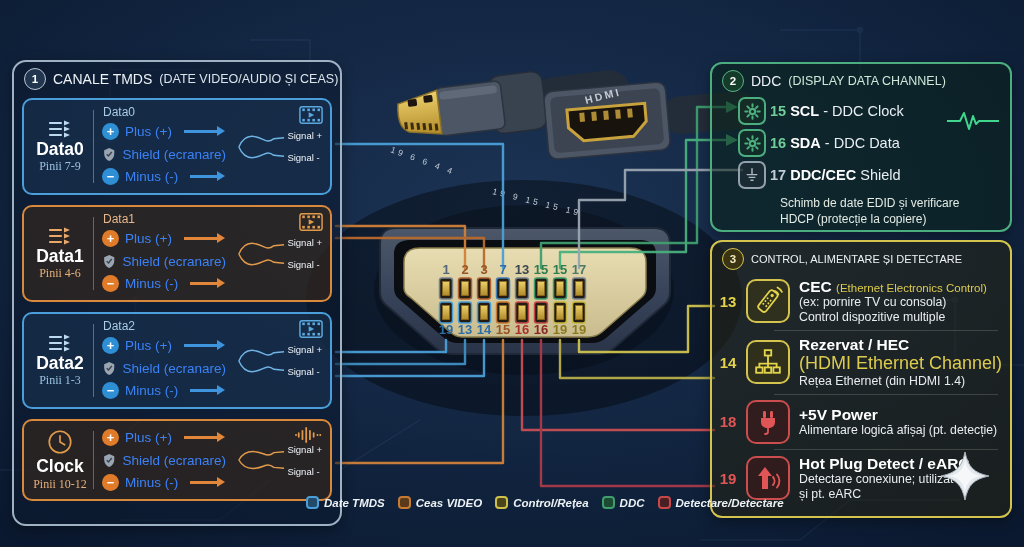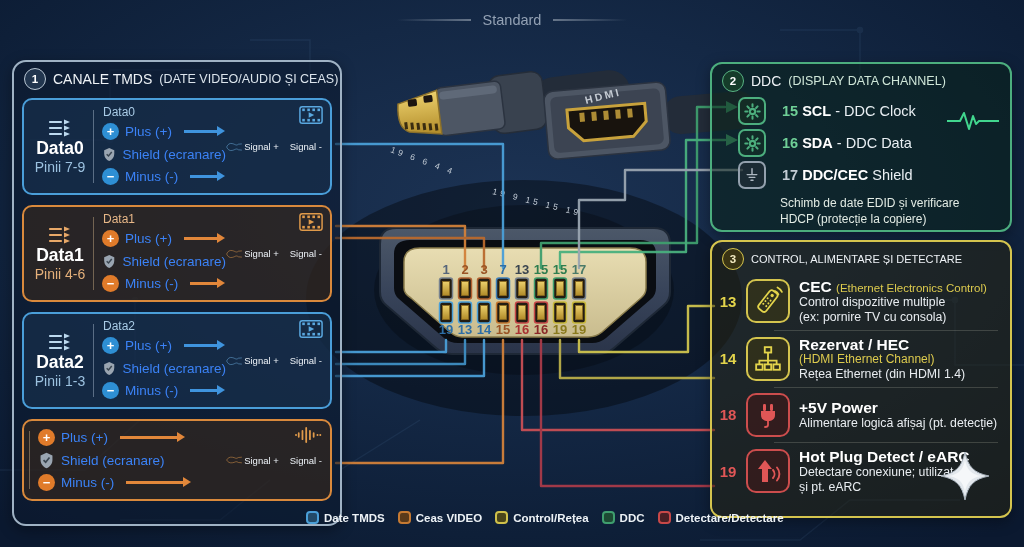--- a/index.html
+++ b/index.html
@@ -35,47 +35,47 @@
 
   
   .panel-tmds{left:12px;top:60px;width:326px;height:462px;border:2px solid #9fb2c4;background:rgba(12,26,46,.58);}
   .tblocks{display:flex;flex-direction:column;gap:10px;padding:5px 8px;}
   .tblock{position:relative;border-radius:10px;display:flex;align-items:stretch;padding:5px 8px 5px 4px;height:97px;box-sizing:border-box;}
   .tblock.clock-block{height:82px;}
   .tblock.blue{border:2px solid #4a9ed9;background:rgba(26,53,84,.52);}
   .tblock.orange{border:2px solid #d9893c;background:rgba(70,44,20,.48);}
   .tb-left{width:64px;display:flex;flex-direction:column;align-items:center;justify-content:center;gap:1px;flex:none;}
   .tb-name{font-size:17.5px;font-weight:bold;color:#fff;line-height:1.05;}
-  .tb-pins{font-size:14px;}
+  .tb-pins{font-size:12px;font-family:Liberation Serif, serif;}
   .blue .tb-pins{color:#9cc2e0}.orange .tb-pins{color:#e5b07a}
   .tb-div{width:1px;background:rgba(205,222,240,.38);margin:5px 1px;flex:none;}
   .orange .tb-div{background:rgba(240,205,155,.38);}
   .tb-mid{flex:1;display:flex;flex-direction:column;justify-content:center;padding-left:7px;min-width:0;}
   .tb-chan{font-size:12px;margin:0 0 1px 1px;}
   .blue .tb-chan{color:#a9cbe6}.orange .tb-chan{color:#e8b888}
   .tb-row{display:flex;align-items:center;gap:6px;height:25px;}
   .pm{width:17px;height:17px;border-radius:50%;color:#fff;font-weight:bold;font-size:13px;line-height:17px;text-align:center;flex:none;}
   .blue .pm{background:#2e8fd4}.orange .pm{background:#e07b2a}
   .tb-lab{font-size:13.5px;white-space:nowrap;color:#3b82f6;}
   .arrow{flex:1;max-width:58px;height:2.5px;margin-left:6px;margin-right:8px;position:relative;}
   .blue .arrow{background:#3f94de}.orange .arrow{background:#e2873a}
   .arrow::after{content:"";position:absolute;right:-7px;top:-4.3px;border-left:8px solid;border-top:5.5px solid transparent;border-bottom:5.5px solid transparent;}
   .blue .arrow::after{border-left-color:#3f94de}.orange .arrow::after{border-left-color:#e2873a}
   .tb-right{width:96px;display:flex;align-items:center;justify-content:flex-end;gap:2px;flex:none;}
-  .sig{display:flex;flex-direction:row;gap:11px;font-size:9.5px;color:#eef3f8;white-space:nowrap;}
+  .sig{display:flex;flex-direction:column;gap:11px;font-size:9.5px;color:#eef3f8;white-space:nowrap;}
   .blue .pair{color:#6fb3e4}.orange .pair{color:#e09a4a}
   .corner{position:absolute;top:5px;right:7px;}
   .blue .corner{color:#5aa8e0}.orange .corner{color:#e09a4a}
   .panel-tmds .badge{background:#22364f;border:1.5px solid #b9c7d4;}
 
   
   .panel-ddc{left:710px;top:62px;width:302px;height:170px;border:2px solid #4cae7e;background:rgba(10,34,24,.55);border-radius:12px;box-sizing:border-box;}
   .panel-ddc .badge{background:#153c2a;border:1.5px solid #58b383;}
   .panel-ddc .p-sub{color:#cfe6d8;}
-  .ddc-item{display:flex;align-items:center;gap:16px;height:32px;padding:0 12px 0 26px;}
+  .ddc-item{display:flex;align-items:center;gap:4px;height:32px;padding:0 12px 0 26px;}
   .ibox{width:28px;height:28px;border:2px solid #4cae7e;border-radius:7px;display:flex;align-items:center;justify-content:center;flex:none;background:rgba(20,50,36,.5);box-sizing:border-box;}
   .ibox.gray{border-color:#93a0ad;background:rgba(40,48,58,.5);}
   .ddc-line{font-size:14.5px;white-space:nowrap;}
   .ddc-pin{color:#6fcf97;font-weight:bold;}
   .ddc-pin.gray{color:#c3ccd4;}
   .ddc-name{font-weight:bold;color:#fff;}
   .ddc-desc{color:#e9eff3;}
   .ddc-note{font-size:12px;color:#e2ebe4;padding:5px 14px 0 68px;line-height:1.3;}
   .ecg{position:absolute;right:10px;top:44px;}
 
@@ -86,26 +86,26 @@
   .ctl-item{display:grid;grid-template-columns:22px 46px 1fr;gap:7px;align-items:center;padding:5px 6px 5px 5px;}
   .ctl-sep{height:1px;background:rgba(232,232,210,.18);margin:0 12px 0 62px;}
   .ctl-num{font-size:15px;font-weight:bold;text-align:center;}
   .ctl-num.yellow{color:#e3d44b}.ctl-num.red{color:#e05656}
   .cbox{width:44px;height:44px;border-radius:10px;border:2.5px solid;display:flex;align-items:center;justify-content:center;box-sizing:border-box;}
   .cbox.yellow{border-color:#d4c44e;background:rgba(62,56,18,.55);}
   .cbox.red{border-color:#cc4d4d;background:rgba(72,22,22,.5);}
   .ctl-text{min-width:0;}
   .ctl-title{font-size:15.5px;font-weight:bold;line-height:1.12;color:#fff;white-space:nowrap;}
   .ctl-suffix{font-size:11.5px;color:#ddcb4e;font-weight:normal;}
-  .ctl-sub{font-size:12px;color:#ddcb4e;line-height:1.15;}
+  .ctl-sub{font-size:18px;color:#ddcb4e;line-height:1.15;}
   .ctl-desc{font-size:12.3px;color:#e9edf1;line-height:1.2;white-space:nowrap;}
   .ctl-desc:empty,.ctl-sub:empty{display:none;}
 
   
-  .legend{position:absolute;left:306px;top:511px;display:flex;gap:13px;align-items:center;z-index:5;}
+  .legend{position:absolute;left:306px;top:496px;display:flex;gap:13px;align-items:center;z-index:5;font-style:italic;}
   .lg-item{display:flex;align-items:center;gap:5px;font-size:11.5px;font-weight:bold;color:#edf2f6;white-space:nowrap;}
   .lg-sw{width:13px;height:13px;border-radius:4px;border:2px solid;box-sizing:border-box;}
 
   .sparkle{position:absolute;left:938px;top:448px;z-index:6;}
 </style>
 </head>
 <body>
 
 <div class="stage">
 
@@ -258,25 +258,20 @@
     <text class="pin-num" x="484" y="334" style="color: rgb(46, 110, 166);">14</text>
     <text class="pin-num" x="503" y="334" style="color: rgb(154, 85, 38);">15</text>
     <text class="pin-num" x="522" y="334" style="color: rgb(168, 50, 50);">16</text>
     <text class="pin-num" x="541" y="334" style="color: rgb(138, 40, 40);">16</text>
     <text class="pin-num" x="560" y="334" style="color: rgb(138, 122, 30);">19</text>
     <text class="pin-num" x="579" y="334" style="color: rgb(138, 122, 30);">19</text>
   </g>
 </svg>
 
 <div class="title-wrap">
-  <div class="subtitle-row">
-    <span class="dash"></span>
-    <span class="subtitle">Standard</span>
-    <span class="dash r"></span>
-  </div>
 </div>
 
 <section class="panel panel-tmds">
   <header class="p-head">
     <span class="badge">1</span>
     <span class="p-title">CANALE TMDS</span>
     <span class="p-sub">(DATE VIDEO/AUDIO ȘI CEAS)</span>
   </header>
   <div class="tblocks">
 
@@ -460,20 +455,28 @@
           <rect x="3.5" y="14.2" width="2.8" height="2.8"></rect>
               <rect x="9" y="14.2" width="2.8" height="2.8"></rect>
               <rect x="14.5" y="14.2" width="2.8" height="2.8"></rect>
               <rect x="20" y="14.2" width="2.8" height="2.8"></rect>
           <path d="M10.5,7 L16.5,10 L10.5,13 Z"></path>
         </g>
       </svg>
     </div>
 
     <div class="tblock orange clock-block">
+      <div class="tb-left">
+        <svg width="28" height="28" viewBox="0 0 30 30" fill="none" stroke="#e09a4a" stroke-width="1.8">
+          <circle cx="15" cy="15" r="11.5"></circle>
+              <path d="M15,8.5 V15 L20,18" stroke-linecap="round"></path>
+        </svg>
+        <div class="tb-name">Clock</div>
+        <div class="tb-pins">Pinii 10-12</div>
+      </div>
       <div class="tb-div"></div>
       <div class="tb-mid">
         <div class="tb-row">
           <span class="pm">+</span>
           <span class="tb-lab">Plus (+)</span>
           <span class="arrow"></span>
         </div>
         <div class="tb-row">
           <svg width="17" height="17" viewBox="0 0 20 20">
             <path d="M10,1 L17,4 V9 C17,14 14,17.5 10,19 C6,17.5 3,14 3,9 V4 Z" fill="#9aa5b1"></path>
@@ -586,22 +589,22 @@
               <circle cx="17.6" cy="17" r="1" fill="#e3d44b"></circle>
           <circle cx="13.8" cy="20.5" r="1" fill="#e3d44b"></circle>
               <circle cx="17.6" cy="20.5" r="1" fill="#e3d44b"></circle>
         </g>
         <path d="M23,6 a6,6 0 0,1 3.4,3.4 M25.5,2.5 a10,10 0 0,1 4.4,4.4" stroke="#e3d44b" stroke-width="1.8" stroke-linecap="round"></path>
       </svg>
     </span>
     <span class="ctl-text">
       <div class="ctl-title"><span>CEC</span>
         <span class="ctl-suffix">(Ethernet Electronics Control)</span></div>
+      <div class="ctl-desc">(ex: pornire TV cu consola)</div>
       <div class="ctl-desc">Control dispozitive multiple</div>
-      <div class="ctl-desc">(ex: pornire TV cu consola)</div>
     </span>
   </div>
   <div class="ctl-sep"></div>
 
   <div class="ctl-item">
     <span class="ctl-num yellow">14</span>
     <span class="cbox yellow">
       <svg width="28" height="28" viewBox="0 0 26 26" stroke="#e3d44b" stroke-width="1.7" fill="none">
         <rect x="10" y="2" width="6" height="5"></rect>
             <rect x="2" y="18" width="6" height="5"></rect>

